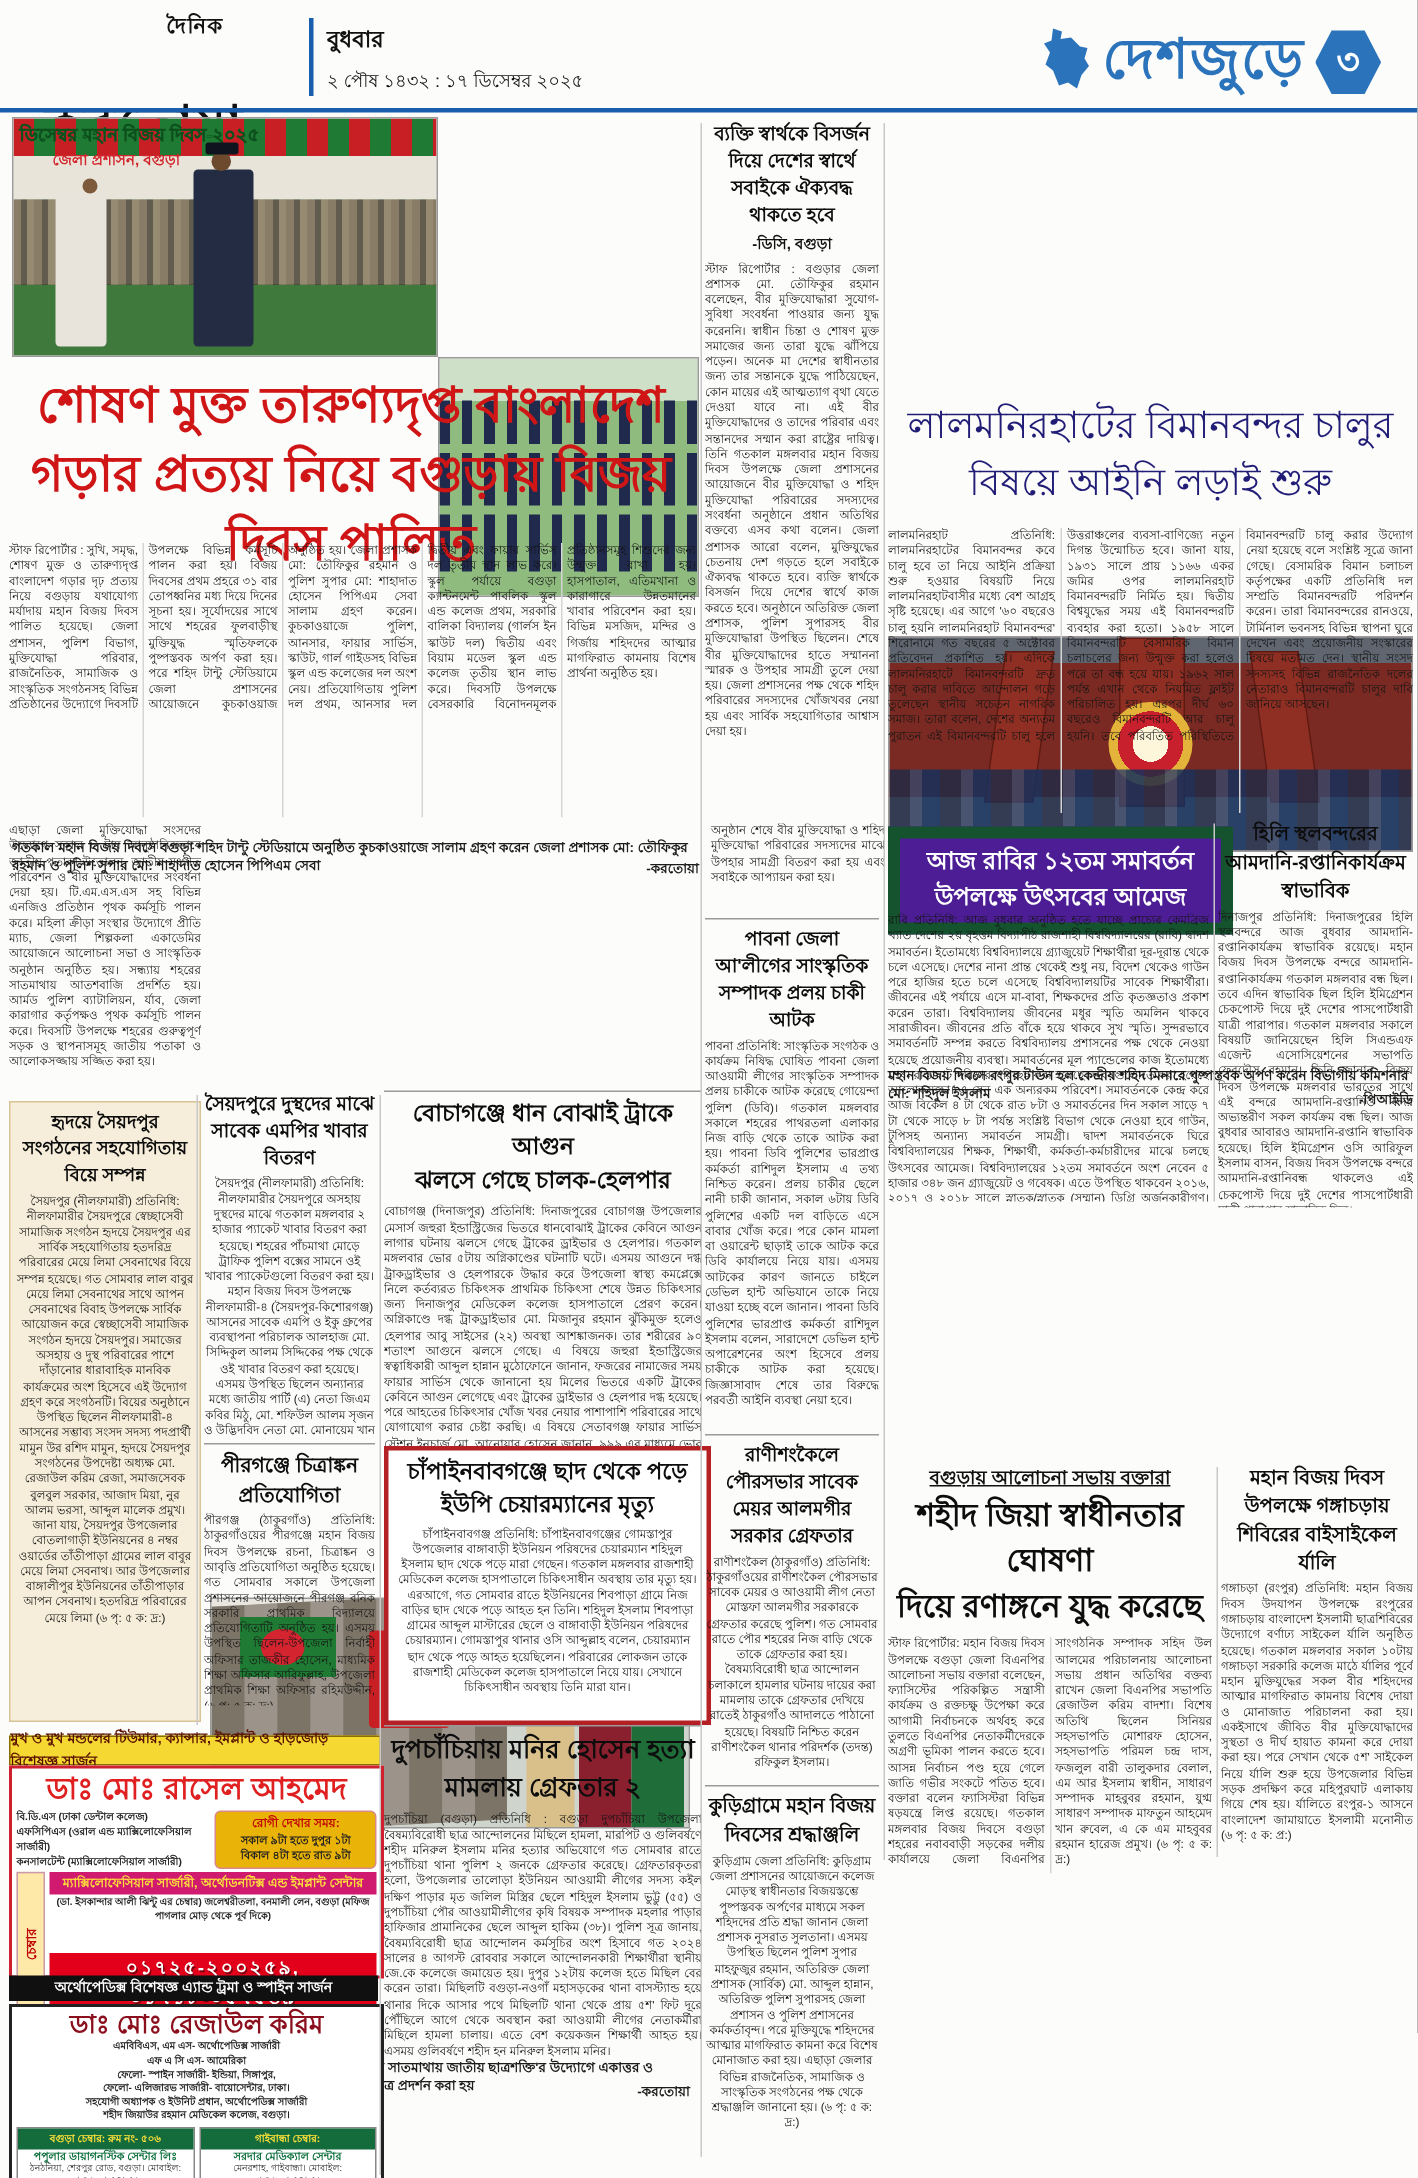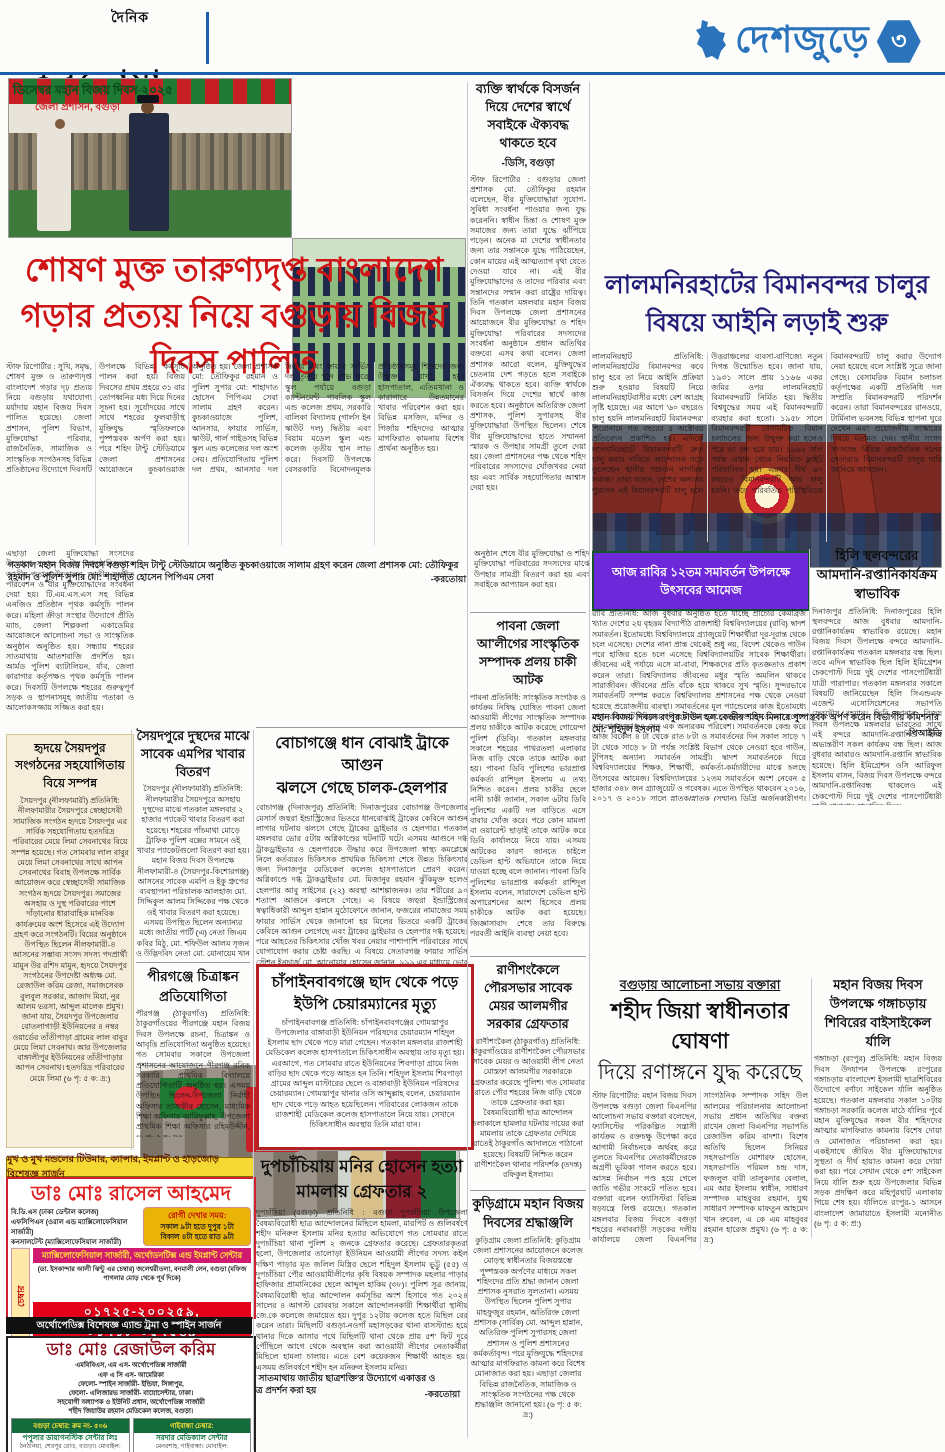--- a/index.html
+++ b/index.html
@@ -48,22 +48,22 @@
   .people-row{position:absolute;bottom:0;width:100%;height:38%;
       background:repeating-linear-gradient(90deg,#222a44 0 14px,#3a4666 14px 22px,#15305c 22px 34px);opacity:.85;}
   .ph-exhibit{background:linear-gradient(180deg,#e9e6e0 0 8%,#cfd4cd 8% 100%);}
   .flag{position:absolute;background:#1f7a33;}
   .flag .circ{position:absolute;width:46%;height:60%;left:22%;top:20%;border-radius:50%;background:#d32430;}
   .tiles{position:absolute;background:
       repeating-linear-gradient(90deg,#7d7468 0 22px,#9c948a 22px 44px),
       repeating-linear-gradient(0deg,rgba(60,50,40,.45) 0 26px,rgba(120,110,90,.45) 26px 52px);}
   .fig{position:absolute;border-radius:6px 6px 0 0;}
   
-  .blue-box{background:#6d28d9;border:2px solid #14532d;color:#fff;display:flex;align-items:center;justify-content:center;
-      font-weight:900;text-align:center;line-height:1.5;font-size:12px;padding:2px;}
+  .blue-box{background:#4c1d95;border:8px solid #14532d;color:#fff;display:flex;align-items:center;justify-content:center;
+      font-weight:900;text-align:center;line-height:1.5;font-size:16px;padding:2px;}
   .kicker{font-size:12.5px;font-weight:bold;text-align:center;text-decoration:underline;}
   
   .beige-box{background:#f6eeda;border:1px solid #d8c394;padding:5px 4px;}
   .red-box{border:3px solid #b52025;padding:4px 5px;background:#fff;}
   
   .ad-strip1{background:#f5d932;border:1px solid #8a6d00;color:#5a1200;font-weight:900;font-size:9.5px;
       display:flex;align-items:center;justify-content:center;}
   .ad1{border:2px solid #cf2030;background:#fff;padding:2px 3px;}
   .ad1-name{color:#e02020;font-size:20px;font-weight:900;text-align:center;line-height:1.2;}
   .ad1-row{display:flex;gap:3px;margin-top:2px;}
@@ -95,20 +95,24 @@
 </head>
 <body>
 
 <div id="page">
 
   <div class="abs" style="left:30px;top:6px;width:170px;">
     <div class="brand-top">দৈনিক</div>
     <div class="brand">করতোয়া</div>
   </div>
   <div class="abs mast-divider" style="left:206px;top:12px;height:52px;"></div>
+  <div class="abs" style="left:218px;top:14px;width:200px;">
+    <div class="day">বুধবার</div>
+    <div class="date">২ পৌষ ১৪৩২ : ১৭ ডিসেম্বর ২০২৫</div>
+  </div>
   <div class="abs section-logo" style="left:694px;top:10px;">
     <span>
       <svg width="34" height="44" viewBox="0 0 34 44">
           <path d="M8 2 L14 4 L13 9 L20 8 L26 14 L31 15 L29 22 L32 27 L27 33 L24 42 L18 38 L12 40 L8 30 L3 26 L6 18 L2 12 L7 10 Z" fill="#2b74bc"></path>
         </svg>
     </span>
     <span class="section-name">দেশজুড়ে</span>
     <span class="hexagon">
         <span>৩</span>
       </span>
@@ -171,42 +175,42 @@
     </div>
     <div class="fig" style="left:66%;bottom:0;width:10%;height:72%;background:#d9c08a;"></div>
     <div class="fig" style="left:77%;bottom:0;width:11%;height:84%;background:#8a1f2e;"></div>
     <div class="fig" style="left:88%;bottom:0;width:11%;height:78%;background:#1f6e3a;"></div>
   </div>
   <div class="abs caption" style="left:140px;top:701px;width:318px;height:28px;">
     <span>মহান বিজয় দিবসে বগুড়া শহরের সাতমাথায় জাতীয় ছাত্রশক্তি'র উদ্যোগে একাত্তর ও জুলাই গণঅভ্যুত্থানের আলোকচিত্র প্রদর্শন করা হয়</span>
     <span class="credit">-করতোয়া</span>
   </div>
 
-  <div class="abs art-head navy-head" style="left:592px;top:266px;width:350px;font-size:25px;line-height:1.5;font-weight:700;">লালমনিরহাটের বিমানবন্দর চালুর বিষয়ে আইনি লড়াই শুরু</div>
+  <div class="abs art-head navy-head" style="left:592px;top:266px;width:350px;font-size:25px;line-height:1.5;font-weight:400;">লালমনিরহাটের বিমানবন্দর চালুর বিষয়ে আইনি লড়াই শুরু</div>
   <div class="abs body-text three-col" style="left:592px;top:352px;width:350px;height:190px;">লালমনিরহাট প্রতিনিধি: লালমনিরহাটের বিমানবন্দর কবে চালু হবে তা নিয়ে আইনি প্রক্রিয়া শুরু হওয়ার বিষয়টি নিয়ে লালমনিরহাটবাসীর মধ্যে বেশ আগ্রহ সৃষ্টি হয়েছে। এর আগে '৬০ বছরেও চালু হয়নি লালমনিরহাট বিমানবন্দর' শিরোনামে গত বছরের ৫ অক্টোবর প্রতিবেদন প্রকাশিত হয়। এদিকে লালমনিরহাটে বিমানবন্দরটি দ্রুত চালু করার দাবিতে আন্দোলন গড়ে তুলেছেন স্থানীয় সচেতন নাগরিক সমাজ। তারা বলেন, দেশের অন্যতম পুরাতন এই বিমানবন্দরটি চালু হলে উত্তরাঞ্চলের ব্যবসা-বাণিজ্যে নতুন দিগন্ত উন্মোচিত হবে। জানা যায়, ১৯৩১ সালে প্রায় ১১৬৬ একর জমির ওপর লালমনিরহাট বিমানবন্দরটি নির্মিত হয়। দ্বিতীয় বিশ্বযুদ্ধের সময় এই বিমানবন্দরটি ব্যবহার করা হতো। ১৯৫৮ সালে বিমানবন্দরটি বেসামরিক বিমান চলাচলের জন্য উন্মুক্ত করা হলেও পরে তা বন্ধ হয়ে যায়। ১৯৬২ সাল পর্যন্ত এখান থেকে নিয়মিত ফ্লাইট পরিচালিত হয়। এরপর দীর্ঘ ৬০ বছরেও বিমানবন্দরটি আর চালু হয়নি। তবে পরিবর্তিত পরিস্থিতিতে বিমানবন্দরটি চালু করার উদ্যোগ নেয়া হয়েছে বলে সংশ্লিষ্ট সূত্রে জানা গেছে। বেসামরিক বিমান চলাচল কর্তৃপক্ষের একটি প্রতিনিধি দল সম্প্রতি বিমানবন্দরটি পরিদর্শন করেন। তারা বিমানবন্দরের রানওয়ে, টার্মিনাল ভবনসহ বিভিন্ন স্থাপনা ঘুরে দেখেন এবং প্রয়োজনীয় সংস্কারের বিষয়ে মতামত দেন। স্থানীয় সংসদ সদস্যসহ বিভিন্ন রাজনৈতিক দলের নেতারাও বিমানবন্দরটি চালুর দাবি জানিয়ে আসছেন।</div>
 
   <div class="abs blue-box" style="left:592px;top:551px;width:210px;height:52px;">
     <span>আজ রাবির ১২তম সমাবর্তন উপলক্ষে উৎসবের আমেজ</span>
   </div>
   <div class="abs body-text" style="left:592px;top:609px;width:214px;height:192px;">রাবি প্রতিনিধি: আজ বুধবার অনুষ্ঠিত হতে যাচ্ছে প্রাচ্যের কেমব্রিজ খ্যাত দেশের ২য় বৃহত্তম বিদ্যাপীঠ রাজশাহী বিশ্ববিদ্যালয়ের (রাবি) দ্বাদশ সমাবর্তন। ইতোমধ্যে বিশ্ববিদ্যালয়ে গ্র্যাজুয়েট শিক্ষার্থীরা দূর-দূরান্ত থেকে চলে এসেছে। দেশের নানা প্রান্ত থেকেই শুধু নয়, বিদেশ থেকেও গাউন পরে হাজির হতে চলে এসেছে বিশ্ববিদ্যালয়টির সাবেক শিক্ষার্থীরা। জীবনের এই পর্যায়ে এসে মা-বাবা, শিক্ষকদের প্রতি কৃতজ্ঞতাও প্রকাশ করেন তারা। বিশ্ববিদ্যালয় জীবনের মধুর স্মৃতি অমলিন থাকবে সারাজীবন। জীবনের প্রতি বাঁকে হয়ে থাকবে সুখ স্মৃতি। সুন্দরভাবে সমাবর্তনটি সম্পন্ন করতে বিশ্ববিদ্যালয় প্রশাসনের পক্ষ থেকে নেওয়া হয়েছে প্রয়োজনীয় ব্যবস্থা। সমাবর্তনের মূল প্যান্ডেলের কাজ ইতোমধ্যে শেষ। রাস্তাঘাট পরিষ্কার-পরিচ্ছন্ন করা হয়েছে। ভবনগুলোতে করা হয়েছে আলোকসজ্জা। এ যেন এক অন্যরকম পরিবেশ। সমাবর্তনকে কেন্দ্র করে আজ বিকেল ৪ টা থেকে রাত ৮টা ও সমাবর্তনের দিন সকাল সাড়ে ৭ টা থেকে সাড়ে ৮ টা পর্যন্ত সংশ্লিষ্ট বিভাগ থেকে নেওয়া হবে গাউন, টুপিসহ অন্যান্য সমাবর্তন সামগ্রী। দ্বাদশ সমাবর্তনকে ঘিরে বিশ্ববিদ্যালয়ের শিক্ষক, শিক্ষার্থী, কর্মকর্তা-কর্মচারীদের মাঝে চলছে উৎসবের আমেজ। বিশ্ববিদ্যালয়ের ১২তম সমাবর্তনে অংশ নেবেন ৫ হাজার ৩৪৮ জন গ্র্যাজুয়েট ও গবেষক। এতে উপস্থিত থাকবেন ২০১৬, ২০১৭ ও ২০১৮ সালে স্নাতক/স্নাতক (সম্মান) ডিগ্রি অর্জনকারীগণ। ২০১৭, ২০১৮ ও ২০১৯ সালে স্নাতকোত্তর, এমবিবিএস, বিডিএস ও ডিভিএম ডিগ্রি অর্জনকারীগণ ও ২০১৭ থেকে ২০২২ সাল পর্যন্ত এমফিল, এমডি ও পিএইচডি ডিগ্রি অর্জনকারীগণ।</div>
 
   <div class="abs" style="left:812px;top:547px;width:130px;">
     <div class="art-head" style="font-size:13px;">হিলি স্থলবন্দরের আমদানি-রপ্তানিকার্যক্রম স্বাভাবিক</div>
     <div class="body-text" style="height:198px;margin-top:3px;">দিনাজপুর প্রতিনিধি: দিনাজপুরের হিলি স্থলবন্দরে আজ বুধবার আমদানি-রপ্তানিকার্যক্রম স্বাভাবিক রয়েছে। মহান বিজয় দিবস উপলক্ষে বন্দরে আমদানি-রপ্তানিকার্যক্রম গতকাল মঙ্গলবার বন্ধ ছিল। তবে এদিন স্বাভাবিক ছিল হিলি ইমিগ্রেশন চেকপোস্ট দিয়ে দুই দেশের পাসপোর্টধারী যাত্রী পারাপার। গতকাল মঙ্গলবার সকালে বিষয়টি জানিয়েছেন হিলি সিএন্ডএফ এজেন্ট এসোসিয়েশনের সভাপতি ফেরদৌস রহমান। তিনি জানান, বিজয় দিবস উপলক্ষে মঙ্গলবার ভারতের সাথে এই বন্দরে আমদানি-রপ্তানিও বন্দর অভ্যন্তরীণ সকল কার্যক্রম বন্ধ ছিল। আজ বুধবার আবারও আমদানি-রপ্তানি স্বাভাবিক হয়েছে। হিলি ইমিগ্রেশন ওসি আরিফুল ইসলাম বাসন, বিজয় দিবস উপলক্ষে বন্দরে আমদানি-রপ্তানিবন্ধ থাকলেও এই চেকপোস্ট দিয়ে দুই দেশের পাসপোর্টধারী যাত্রী পারাপার স্বাভাবিক ছিল।</div>
   </div>
 
   <div class="abs" style="left:470px;top:612px;width:116px;">
     <div class="art-head sep-top" style="font-size:12.5px;">পাবনা জেলা আ'লীগের সাংস্কৃতিক সম্পাদক প্রলয় চাকী আটক</div>
     <div class="body-text" style="height:282px;margin-top:3px;">পাবনা প্রতিনিধি: সাংস্কৃতিক সংগঠক ও কার্যক্রম নিষিদ্ধ ঘোষিত পাবনা জেলা আওয়ামী লীগের সাংস্কৃতিক সম্পাদক প্রলয় চাকীকে আটক করেছে গোয়েন্দা পুলিশ (ডিবি)। গতকাল মঙ্গলবার সকালে শহরের পাথরতলা এলাকার নিজ বাড়ি থেকে তাকে আটক করা হয়। পাবনা ডিবি পুলিশের ভারপ্রাপ্ত কর্মকর্তা রাশিদুল ইসলাম এ তথ্য নিশ্চিত করেন। প্রলয় চাকীর ছেলে নানী চাকী জানান, সকাল ৬টায় ডিবি পুলিশের একটি দল বাড়িতে এসে বাবার খোঁজ করে। পরে কোন মামলা বা ওয়ারেন্ট ছাড়াই তাকে আটক করে ডিবি কার্যালয়ে নিয়ে যায়। এসময় আটকের কারণ জানতে চাইলে ডেভিল হান্ট অভিযানে তাকে নিয়ে যাওয়া হচ্ছে বলে জানান। পাবনা ডিবি পুলিশের ভারপ্রাপ্ত কর্মকর্তা রাশিদুল ইসলাম বলেন, সারাদেশে ডেভিল হান্ট অপারেশনের অংশ হিসেবে প্রলয় চাকীকে আটক করা হয়েছে। জিজ্ঞাসাবাদ শেষে তার বিরুদ্ধে পরবর্তী আইনি ব্যবস্থা নেয়া হবে।</div>
   </div>
 
   <div class="abs" style="left:592px;top:976px;width:216px;">
     <div class="kicker">বগুড়ায় আলোচনা সভায় বক্তারা</div>
     <div class="art-head" style="font-size:21px;font-weight:800;line-height:1.45;">শহীদ জিয়া স্বাধীনতার ঘোষণা</div>
-    <div class="art-head" style="font-size:21px;font-weight:400;line-height:1.45;">দিয়ে রণাঙ্গনে যুদ্ধ করেছে</div>
+    <div class="art-head" style="font-size:21px;font-weight:700;line-height:1.45;">দিয়ে রণাঙ্গনে যুদ্ধ করেছে</div>
     <div class="body-text two-col" style="height:158px;margin-top:4px;">স্টাফ রিপোর্টার: মহান বিজয় দিবস উপলক্ষে বগুড়া জেলা বিএনপির আলোচনা সভায় বক্তারা বলেছেন, ফ্যাসিস্টের পরিকল্পিত সন্ত্রাসী কার্যক্রম ও রক্তচক্ষু উপেক্ষা করে আগামী নির্বাচনকে অর্থবহ করে তুলতে বিএনপির নেতাকর্মীদেরকে অগ্রণী ভূমিকা পালন করতে হবে। আসন্ন নির্বাচন পণ্ড হয়ে গেলে জাতি গভীর সংকটে পতিত হবে। বক্তারা বলেন ফ্যাসিস্টরা বিভিন্ন ষড়যন্ত্রে লিপ্ত রয়েছে। গতকাল মঙ্গলবার বিজয় দিবসে বগুড়া শহরের নবাববাড়ী সড়কের দলীয় কার্যালয়ে জেলা বিএনপির সাংগঠনিক সম্পাদক সহিদ উল আলমের পরিচালনায় আলোচনা সভায় প্রধান অতিথির বক্তব্য রাখেন জেলা বিএনপির সভাপতি রেজাউল করিম বাদশা। বিশেষ অতিথি ছিলেন সিনিয়র সহসভাপতি মোশারফ হোসেন, সহসভাপতি পরিমল চন্দ্র দাস, ফজলুল বারী তালুকদার বেলাল, এম আর ইসলাম স্বাধীন, সাধারণ সম্পাদক মাহবুবর রহমান, যুগ্ম সাধারণ সম্পাদক মাফতুন আহমেদ খান রুবেল, এ কে এম মাহবুবর রহমান হারেজ প্রমুখ। (৬ পৃ: ৫ ক: দ্র:)</div>
   </div>
 
   <div class="abs" style="left:814px;top:976px;width:128px;">
     <div class="art-head" style="font-size:13px;">মহান বিজয় দিবস উপলক্ষে গঙ্গাচড়ায় শিবিরের বাইসাইকেল র্যালি</div>
     <div class="body-text" style="height:198px;margin-top:3px;">গঙ্গাচড়া (রংপুর) প্রতিনিধি: মহান বিজয় দিবস উদযাপন উপলক্ষে রংপুরের গঙ্গাচড়ায় বাংলাদেশ ইসলামী ছাত্রশিবিরের উদ্যোগে বর্ণাঢ্য সাইকেল র্যালি অনুষ্ঠিত হয়েছে। গতকাল মঙ্গলবার সকাল ১০টায় গঙ্গাচড়া সরকারি কলেজ মাঠে র্যালির পূর্বে মহান মুক্তিযুদ্ধের সকল বীর শহিদদের আত্মার মাগফিরাত কামনায় বিশেষ দোয়া ও মোনাজাত পরিচালনা করা হয়। একইসাথে জীবিত বীর মুক্তিযোদ্ধাদের সুস্থতা ও দীর্ঘ হায়াত কামনা করে দোয়া করা হয়। পরে সেখান থেকে ৫শ' সাইকেল নিয়ে র্যালি শুরু হয়ে উপজেলার বিভিন্ন সড়ক প্রদক্ষিণ করে মহিপুরঘাট এলাকায় গিয়ে শেষ হয়। র্যালিতে রংপুর-১ আসনে বাংলাদেশ জামায়াতে ইসলামী মনোনীত (৬ পৃ: ৫ ক: প্র:)</div>
   </div>
 
   <div class="abs beige-box" style="left:6px;top:734px;width:118px;height:402px;">
     <div class="art-head" style="font-size:12px;">হৃদয়ে সৈয়দপুর সংগঠনের সহযোগিতায় বিয়ে সম্পন্ন</div>

